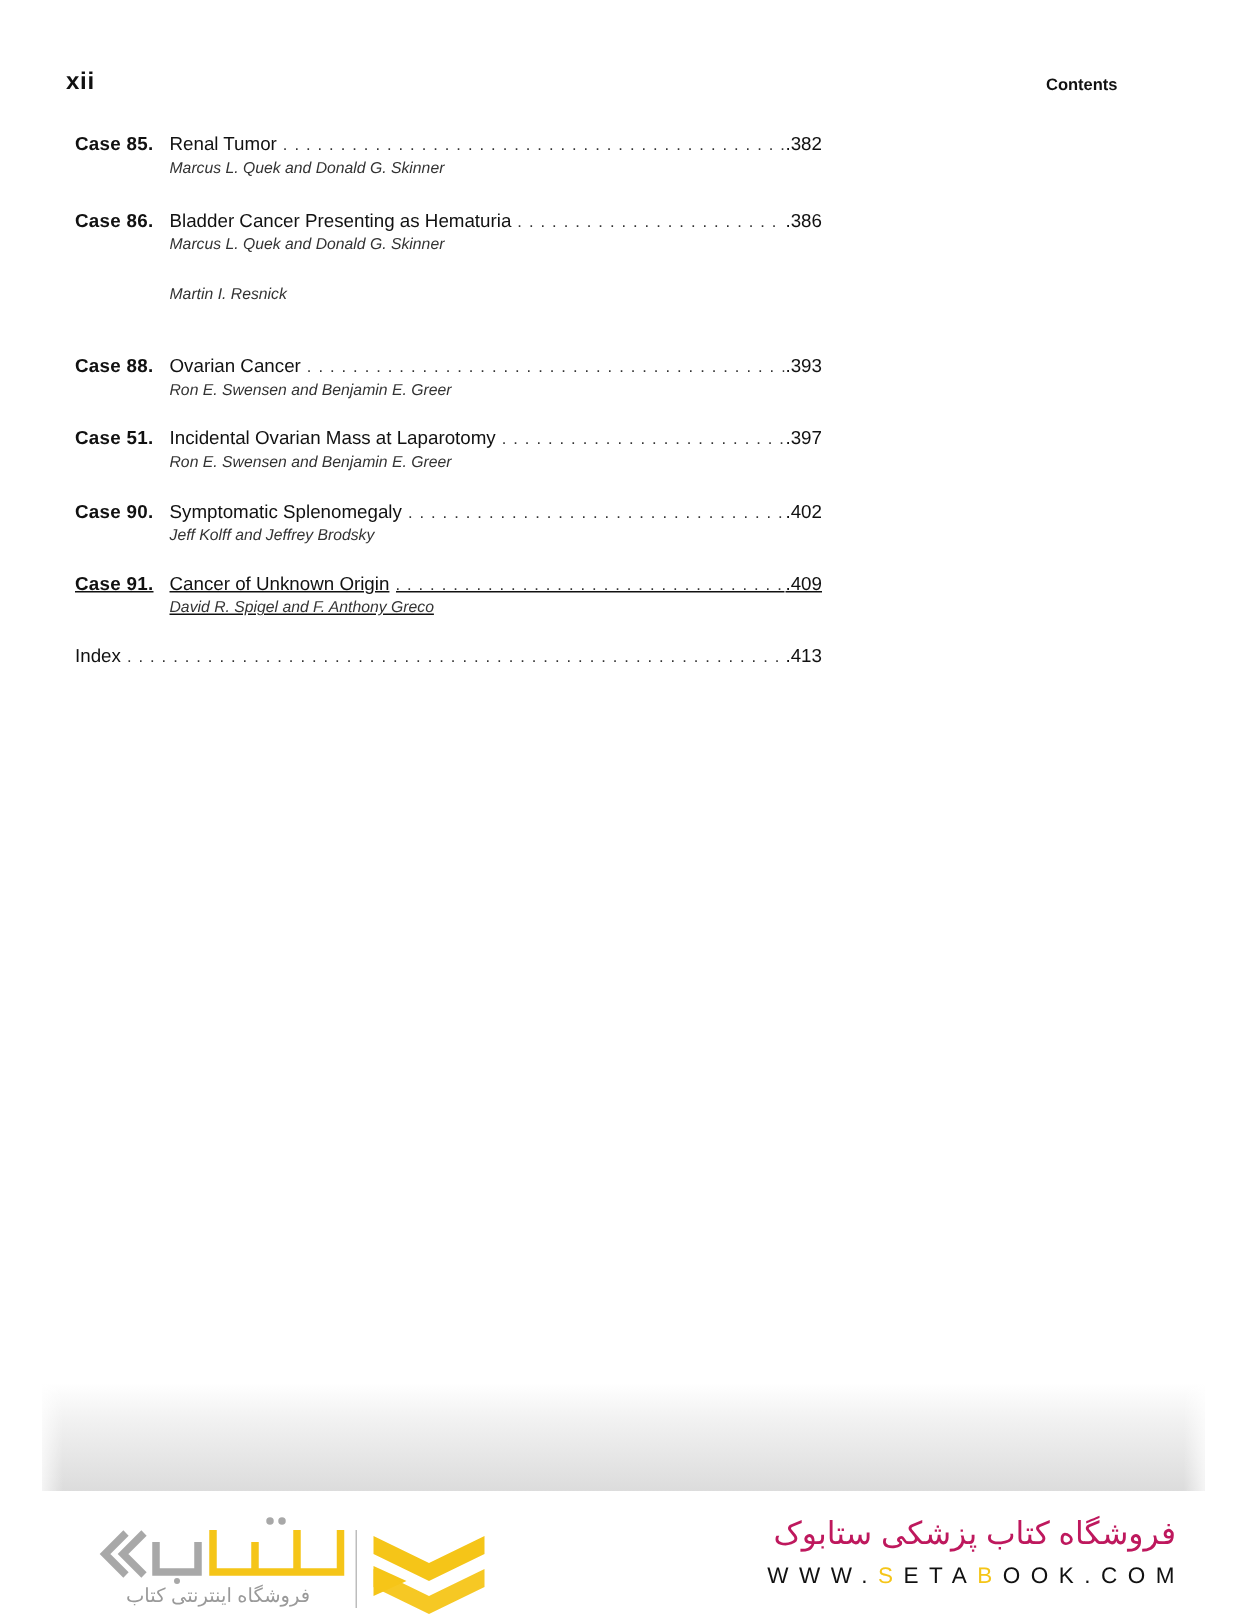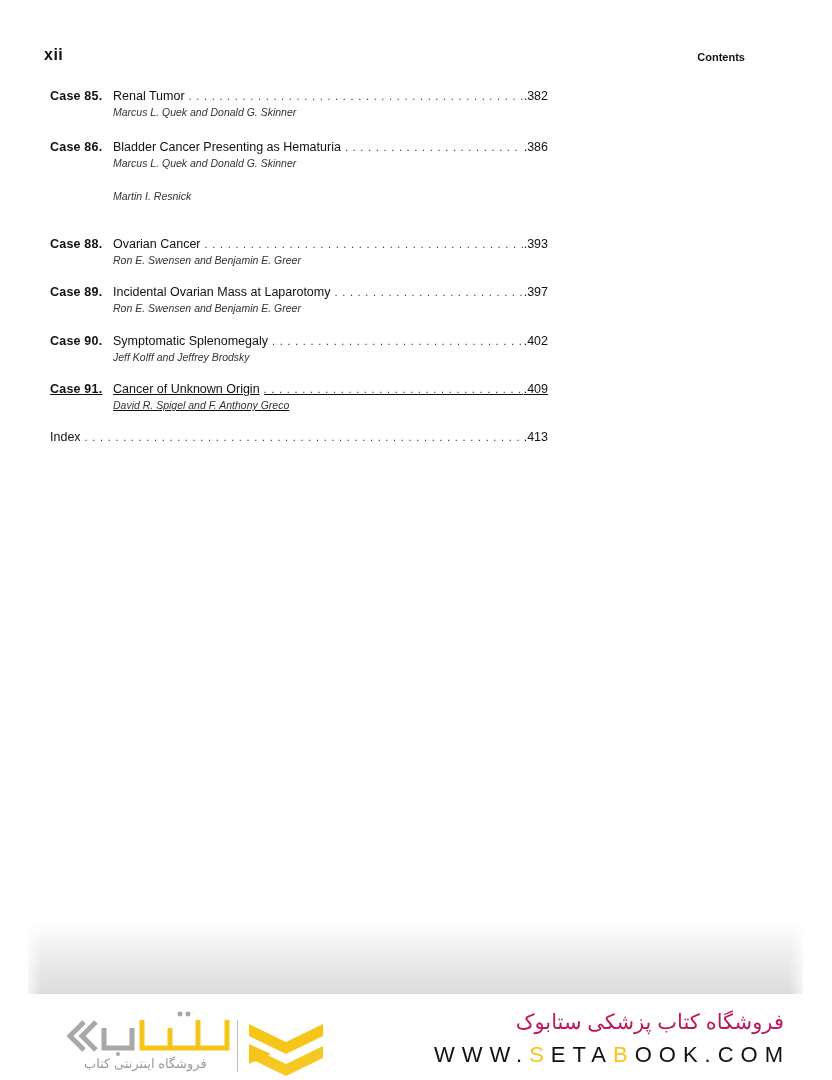--- a/index.html
+++ b/index.html
@@ -160,21 +160,21 @@
       top: 14px;
       font-size: 21px;
       color: #be185d;
       direction: rtl;
       white-space: nowrap;
     }
     .store-url {
       position: absolute;
       right: 42px;
       top: 46px;
-      font-size: 22px;
+      font-size: 15px;
       letter-spacing: 7px;
       color: #111;
       white-space: nowrap;
     }
     .store-url .accent { color: #f5c518; }
   </style>
 </head>
 <body>
 
 <div class="page">
@@ -213,21 +213,21 @@
         <span class="case-label">Case 88.</span>
         <span class="title">Ovarian Cancer</span>
         <span class="leader"></span>
         <span class="page-num">.393</span>
       </div>
       <div class="authors">Ron E. Swensen and Benjamin E. Greer</div>
     </div>
 
     <div class="entry" style="top:196px;">
       <div class="entry-line">
-        <span class="case-label">Case 89.</span>
+        <span class="case-label">Case 51.</span>
         <span class="title">Incidental Ovarian Mass at Laparotomy</span>
         <span class="leader"></span>
         <span class="page-num">.397</span>
       </div>
       <div class="authors">Ron E. Swensen and Benjamin E. Greer</div>
     </div>
 
     <div class="entry" style="top:245px;">
       <div class="entry-line">
         <span class="case-label">Case 90.</span>

